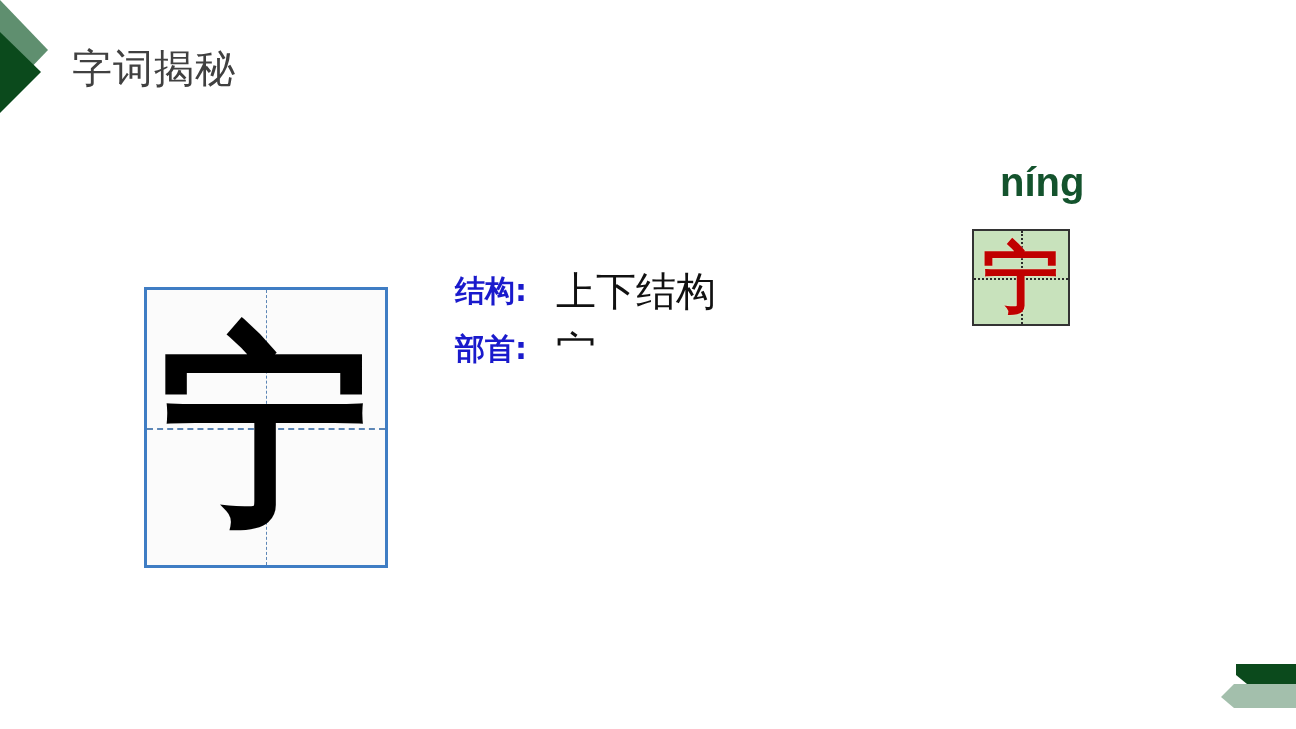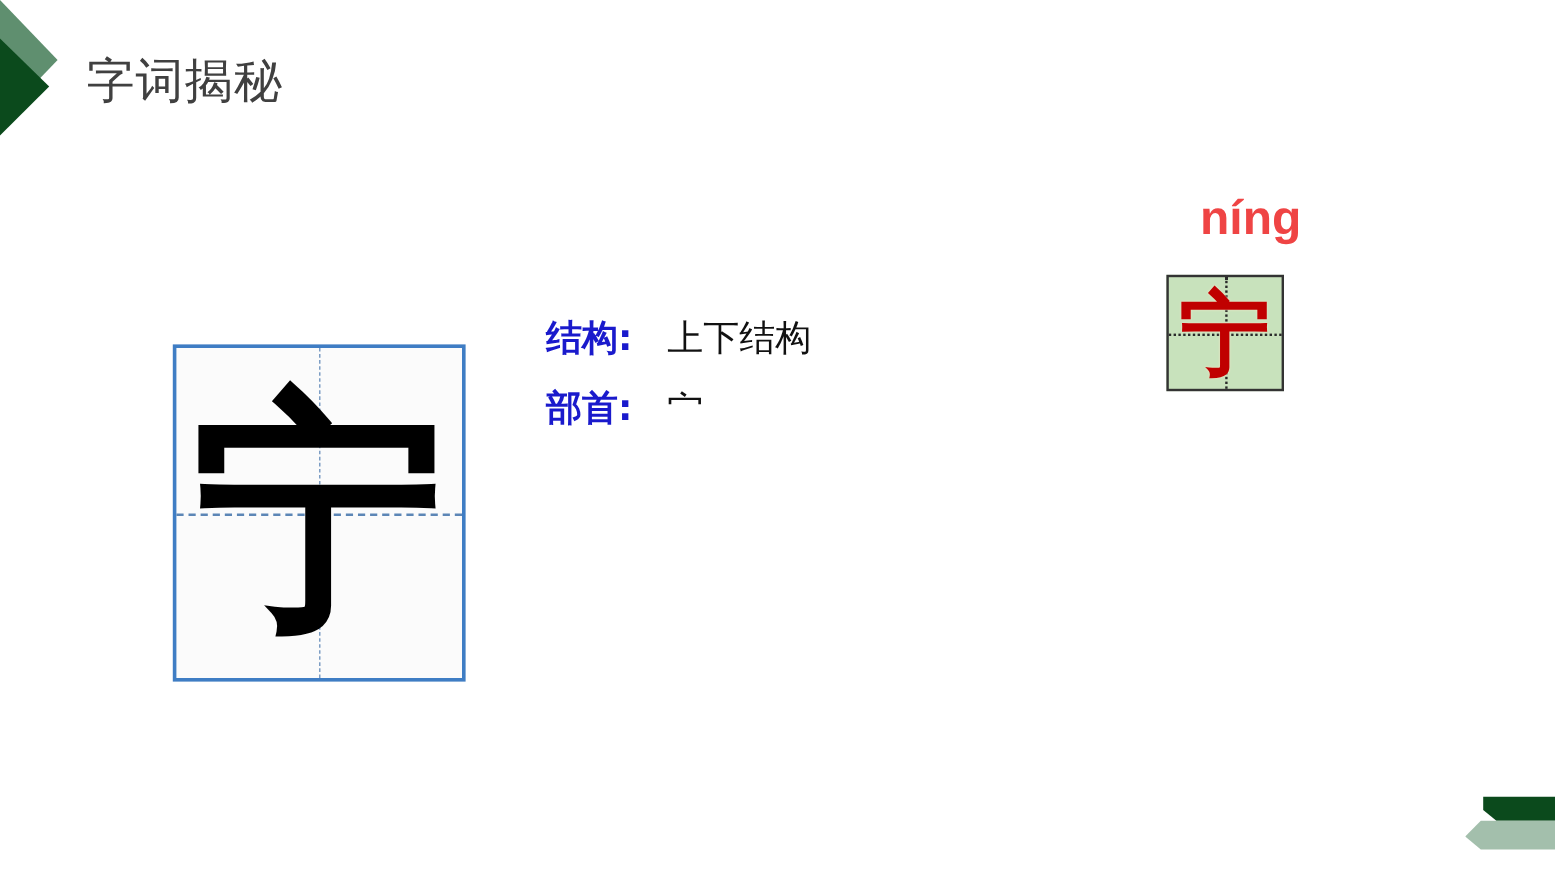--- a/index.html
+++ b/index.html
@@ -70,43 +70,43 @@
     color: #000000;
     font-weight: bold;
   }
   .info {
     position: absolute;
     left: 455px;
     top: 262px;
   }
   .info-row {
     display: flex;
-    align-items: flex-start;
+    align-items: center;
     height: 58px;
     white-space: nowrap;
   }
   .info-label {
     font-size: 30px;
     font-weight: bold;
     color: #1a1acc;
     width: 101px;
     letter-spacing: 0px;
   }
   .info-value {
-    font-size: 30px;
+    font-size: 40px;
     color: #111111;
   }
   .pinyin {
     position: absolute;
     left: 1000px;
     top: 158px;
     font-family: "Liberation Sans", "DejaVu Sans", sans-serif;
     font-weight: bold;
     font-size: 40px;
-    color: #ef4444;
+    color: #14532d;
     line-height: 48px;
   }
   .mini-tile {
     position: absolute;
     left: 972px;
     top: 229px;
     width: 94px;
     height: 93px;
     background: #c8e2bc;
     border: 2px solid #333333;

